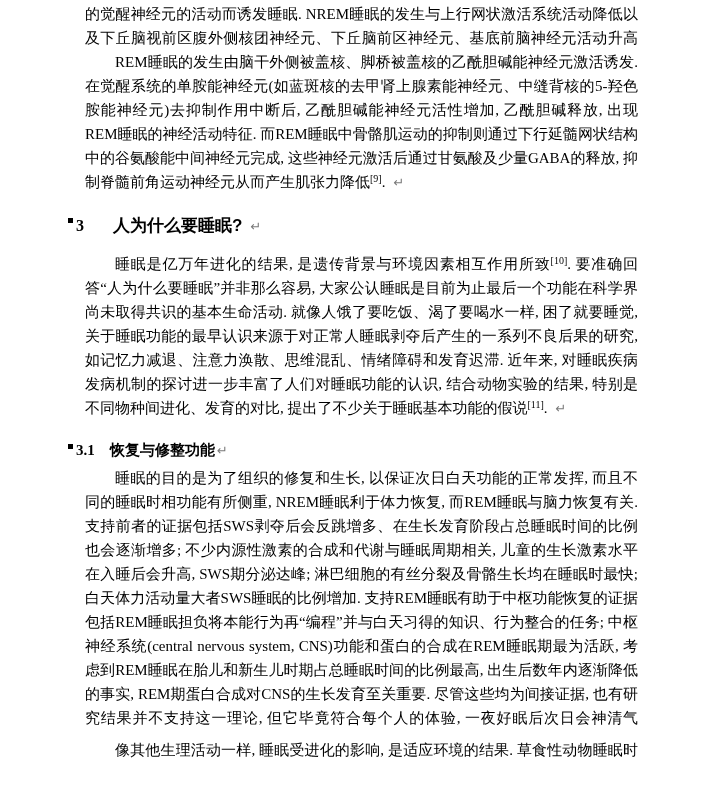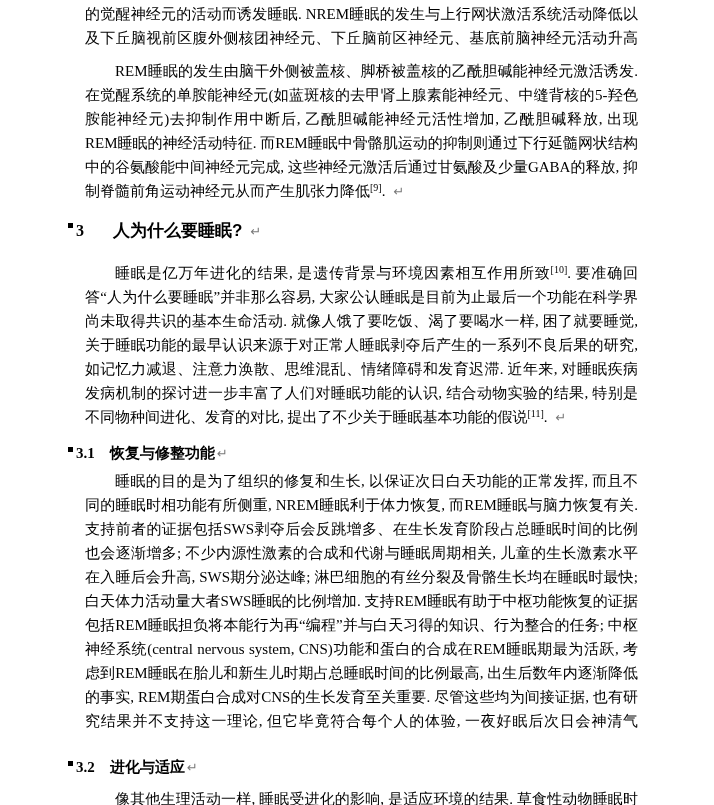--- a/index.html
+++ b/index.html
@@ -19,21 +19,21 @@
     width: 553px;
   }
   .para {
     margin: 0;
     font-size: 15px;
     line-height: 24px;
     text-align: justify;
     text-justify: inter-ideograph;
     overflow: hidden;
   }
-  .indent { text-indent: 30px; margin-top: 9px; }
+  .indent { text-indent: 30px; }
   .pa { height: 48px; }
   .pb { height: 144px; }
   .pc { height: 168px; margin-top: 14px; }
   .pd { height: 264px; margin-top: 4px; }
   .pe { height: 24px; margin-top: 8px; }
 
   .cite {
     font-size: 10px;
     line-height: 1;
     vertical-align: 5px;
@@ -48,37 +48,37 @@
   .heading { margin-left: -17px; white-space: nowrap; }
   .sq {
     display: inline-block;
     width: 5px; height: 5px;
     background: #000000;
     margin-right: 3px;
   }
   .h-main {
     margin-top: 16px;
     height: 28px;
-    line-height: 24px;
+    line-height: 32px;
   }
   .h-main .sq { vertical-align: 8px; }
   .h-main .h-num {
     display: inline-block;
     width: 37px;
     font-weight: bold;
     font-size: 16px;
     font-family: "Liberation Serif", serif;
   }
   .h-main .h-title {
     font-size: 17px;
     font-weight: bold;
     font-family: "Liberation Sans", sans-serif;
   }
   .h-sub {
-    margin-top: 12px;
+    margin-top: 18px;
     height: 24px;
     line-height: 24px;
   }
   .h-sub .sq { vertical-align: 6px; }
   .h-sub .h-num {
     display: inline-block;
     width: 34px;
     font-weight: bold;
     font-size: 15px;
     font-family: "Liberation Serif", serif;
@@ -106,20 +106,17 @@
     </div>
 
     <p class="para indent pc"><span>睡眠是亿万年进化的结果, 是遗传背景与环境因素相互作用所致</span><sup class="cite">[10]</sup><span>. 要准确回答“人为什么要睡眠”并非那么容易, 大家公认睡眠是目前为止最后一个功能在科学界尚未取得共识的基本生命活动. 就像人饿了要吃饭、渴了要喝水一样, 困了就要睡觉, 关于睡眠功能的最早认识来源于对正常人睡眠剥夺后产生的一系列不良后果的研究, 如记忆力减退、注意力涣散、思维混乱、情绪障碍和发育迟滞. 近年来, 对睡眠疾病发病机制的探讨进一步丰富了人们对睡眠功能的认识, 结合动物实验的结果, 特别是不同物种间进化、发育的对比, 提出了不少关于睡眠基本功能的假说</span><sup class="cite">[11]</sup><span>.</span><span class="pilcrow">↵</span></p>
 
     <div class="heading h-sub">
       <span class="sq"></span><span class="h-num">3.1</span><span class="h-title">恢复与修整功能</span><span class="pilcrow">↵</span>
     </div>
 
     <p class="para indent pd"><span>睡眠的目的是为了组织的修复和生长, 以保证次日白天功能的正常发挥, 而且不同的睡眠时相功能有所侧重, NREM睡眠利于体力恢复, 而REM睡眠与脑力恢复有关. 支持前者的证据包括SWS剥夺后会反跳增多、在生长发育阶段占总睡眠时间的比例也会逐渐增多; 不少内源性激素的合成和代谢与睡眠周期相关, 儿童的生长激素水平在入睡后会升高, SWS期分泌达峰; 淋巴细胞的有丝分裂及骨骼生长均在睡眠时最快; 白天体力活动量大者SWS睡眠的比例增加. 支持REM睡眠有助于中枢功能恢复的证据包括REM睡眠担负将本能行为再“编程”并与白天习得的知识、行为整合的任务; 中枢神经系统(central nervous system, CNS)功能和蛋白的合成在REM睡眠期最为活跃, 考虑到REM睡眠在胎儿和新生儿时期占总睡眠时间的比例最高, 出生后数年内逐渐降低的事实, REM期蛋白合成对CNS的生长发育至关重要. 尽管这些均为间接证据, 也有研究结果并不支持这一理论, 但它毕竟符合每个人的体验, 一夜好眠后次日会神清气爽、精力充沛.</span></p>
 
-    <div class="heading h-sub h-sub2">
-      <span class="sq"></span><span class="h-num">3.2</span><span class="h-title">进化与适应</span><span class="pilcrow">↵</span>
-    </div>
 
     <p class="para indent pe"><span>像其他生理活动一样, 睡眠受进化的影响, 是适应环境的结果. 草食性动物睡眠时间短、</span></p>
 
   </div>
 </div>
 
 </body></html>

